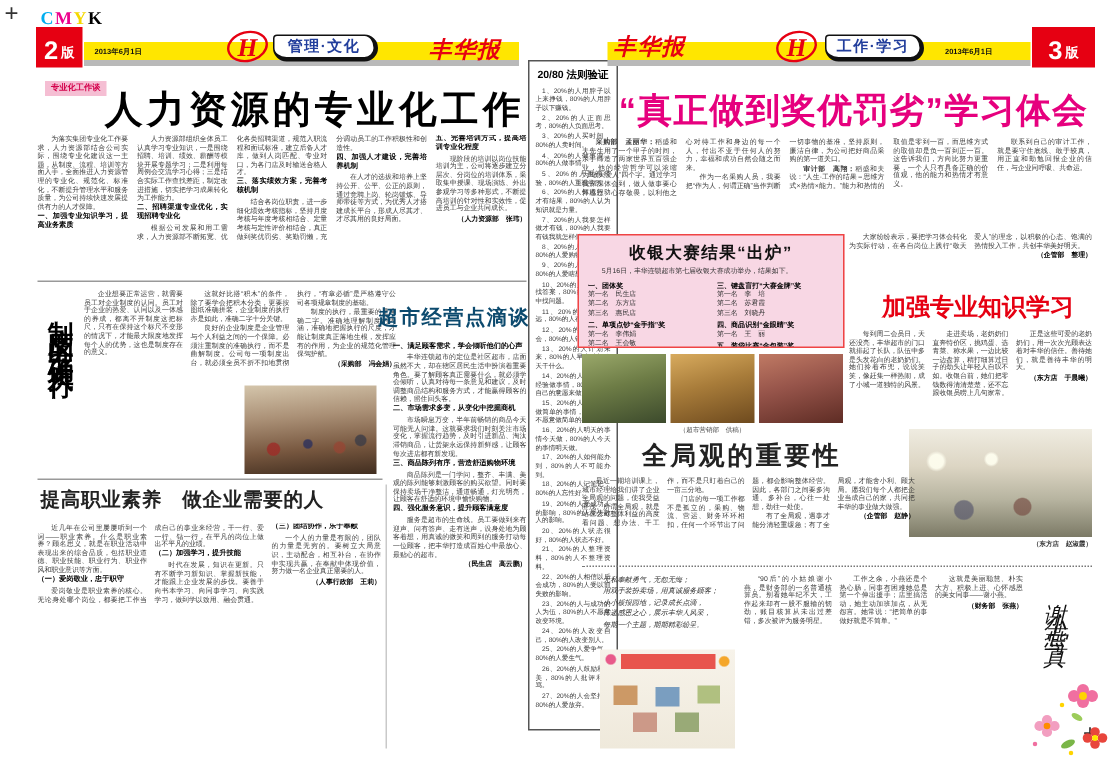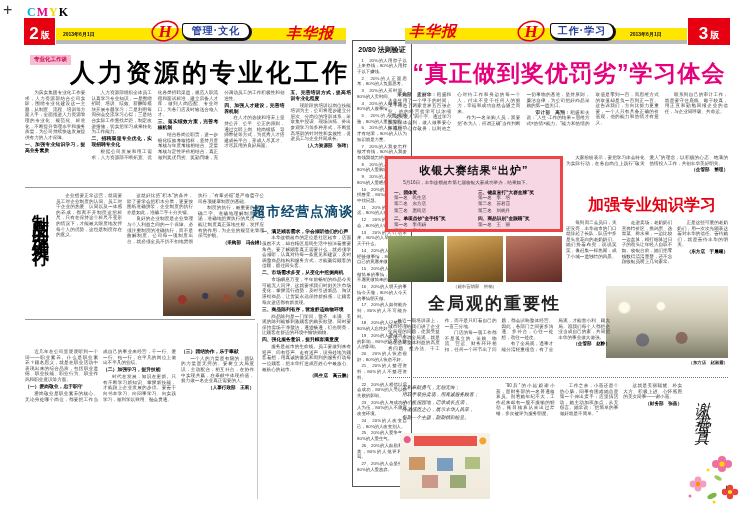--- a/index.html
+++ b/index.html
@@ -45,21 +45,21 @@
 .cols-2{column-count:2;column-gap:5px}
 
 .hdiv{border-top:1px solid #999}
 .vdiv{border-left:1px solid #c9c9c9}
 .dotted{border-top:1.5px dotted #777}
 
 .rulebox{border:1px solid #555;background:#fff;padding:4px 4px;overflow:hidden}
 .rulebox .rtitle{font-size:7px;font-weight:bold;text-align:center;margin-bottom:2.5px;color:#000;white-space:nowrap}
 .rulebox p{font-size:4.4px;line-height:1.3;text-align:justify;text-indent:1em;margin-bottom:1px;color:#333}
 
-.cashbox{background:#f8d7e4;border:3px solid #ef4444;padding:3px 6px;overflow:hidden}
+.cashbox{background:#f8d7e4;border:1px solid #ef4444;padding:3px 6px;overflow:hidden}
 .cashbox .ctitle{font-size:11px;font-weight:bold;text-align:center;letter-spacing:1px;margin:1px 0 2px;color:#111;white-space:nowrap}
 .cashbox .cintro{font-size:4.6px;line-height:1.25;text-indent:2em;text-align:justify;color:#333}
 .awards{display:flex;gap:8px;margin-top:1.5px}
 .awards>div{flex:1}
 .awards p{font-size:4.6px;line-height:1.35;margin:0;color:#333;text-indent:0}
 .awards h4{font-size:4.7px;margin:1.5px 0 .5px;color:#000}
 .caption{font-size:4.4px;color:#444;text-align:center}
 .credit{font-size:4.4px;color:#333;text-align:right;font-weight:bold}
 
 .note{font-family:"Liberation Serif",serif;font-style:italic;font-size:4.8px;line-height:1.55;color:#333;overflow:hidden}
@@ -162,20 +162,21 @@
       <h4>三、商品陈列有序，营造舒适购物环境</h4>
       <p>商品陈列是一门学问，整齐、丰满、美观的陈列能够刺激顾客的购买欲望。同时要保持卖场干净整洁，通道畅通，灯光明亮，让顾客在舒适的环境中愉快购物。</p>
       <h4>四、强化服务意识，提升顾客满意度</h4>
       <p>服务是超市的生命线。员工要做到来有迎声、问有答声、走有送声，设身处地为顾客着想，用真诚的微笑和周到的服务打动每一位顾客，把丰华打造成百姓心中最放心、最贴心的超市。</p>
       <p class="byline">（民生店　高云鹏）</p>
     </div>
 
   <div class="abs hdiv" style="left:25px;top:319px;width:230px"></div>
   <div class="abs vdiv" style="left:257px;top:323px;height:176px"></div>
 
+  <div class="abs hl-quality" style="left:27px;top:324px">提高职业素养　做企业需要的人</div>
   <div class="abs col-text cols-3" style="left:25px;top:349px;width:229px;height:150px">
       <p>近几年在公司里屡屡听到一个词——职业素养。什么是职业素养？顾名思义，就是在职业活动中表现出来的综合品质，包括职业道德、职业技能、职业行为、职业作风和职业意识等方面。</p>
       <h4>（一）爱岗敬业，忠于职守</h4>
       <p>爱岗敬业是职业素养的核心。无论身处哪个岗位，都要把工作当成自己的事业来经营，干一行、爱一行、钻一行，在平凡的岗位上做出不平凡的业绩。</p>
       <h4>（二）加强学习，提升技能</h4>
       <p>时代在发展，知识在更新。只有不断学习新知识、掌握新技能，才能跟上企业发展的步伐。要善于向书本学习、向同事学习、向实践学习，做到学以致用、融会贯通。</p>
       <h4>（三）团结协作，乐于奉献</h4>
       <p>一个人的力量是有限的，团队的力量是无穷的。要树立大局意识，主动配合，相互补台，在协作中实现共赢，在奉献中体现价值，努力做一名企业真正需要的人。</p>
       <p class="byline">（人事行政部　王莉）</p>
     </div>

